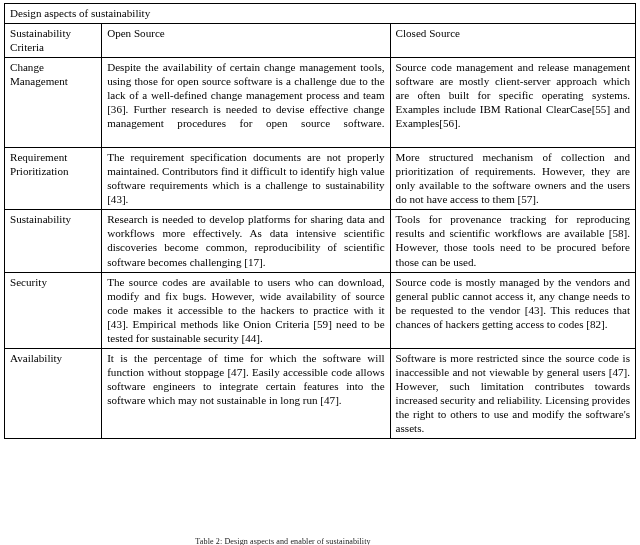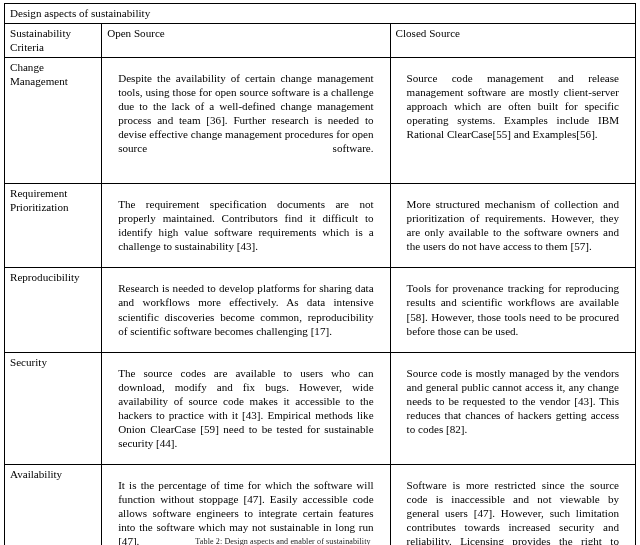--- a/index.html
+++ b/index.html
@@ -55,21 +55,21 @@
   }
   td.open-cell {
     width: 288px;
   }
   td.closed-cell {
     width: 245px;
   }
 
   
   td p {
-    margin: 11px;
+    margin: 0;
     text-align: justify;
     text-justify: inter-word;
   }
   td p:after {
     content: "";
     display: inline-block;
     width: 100%;
   }
   td p.nostretch:after {
     content: none;
@@ -126,33 +126,33 @@
         <td class="criteria-cell">Requirement Prioritization</td>
         <td class="open-cell">
           <p class="nostretch">The requirement specification documents are not properly maintained. Contributors find it difficult to identify high value software requirements which is a challenge to sustainability [43].</p>
         </td>
         <td class="closed-cell">
           <p class="nostretch">More structured mechanism of collection and prioritization of requirements. However, they are only available to the software owners and the users do not have access to them [57].</p>
         </td>
       </tr>
 
       <tr>
-        <td class="criteria-cell">Reproducibility</td>
+        <td class="criteria-cell">Sustainability</td>
         <td class="open-cell">
           <p class="nostretch">Research is needed to develop platforms for sharing data and workflows more effectively. As data intensive scientific discoveries become common, reproducibility of scientific software becomes challenging [17].</p>
         </td>
         <td class="closed-cell">
           <p class="nostretch">Tools for provenance tracking for reproducing results and scientific workflows are available [58]. However, those tools need to be procured before those can be used.</p>
         </td>
       </tr>
 
       <tr>
         <td class="criteria-cell">Security</td>
         <td class="open-cell">
-          <p class="nostretch"><span>The source codes are available to users who can download, modify and fix bugs. However, wide availability of source code makes it accessible to the hackers to practice with it [43]. Empirical methods like </span><span class="italic">Onion ClearCase</span><span> [59] need to be tested for sustainable security [44].</span></p>
+          <p class="nostretch"><span>The source codes are available to users who can download, modify and fix bugs. However, wide availability of source code makes it accessible to the hackers to practice with it [43]. Empirical methods like </span><span class="italic">Onion Criteria</span><span> [59] need to be tested for sustainable security [44].</span></p>
         </td>
         <td class="closed-cell">
           <p class="nostretch">Source code is mostly managed by the vendors and general public cannot access it, any change needs to be requested to the vendor [43]. This reduces that chances of hackers getting access to codes [82].</p>
         </td>
       </tr>
 
       <tr>
         <td class="criteria-cell">Availability</td>
         <td class="open-cell">
           <p class="nostretch">It is the percentage of time for which the software will function without stoppage [47]. Easily accessible code allows software engineers to integrate certain features into the software which may not sustainable in long run [47].</p>

